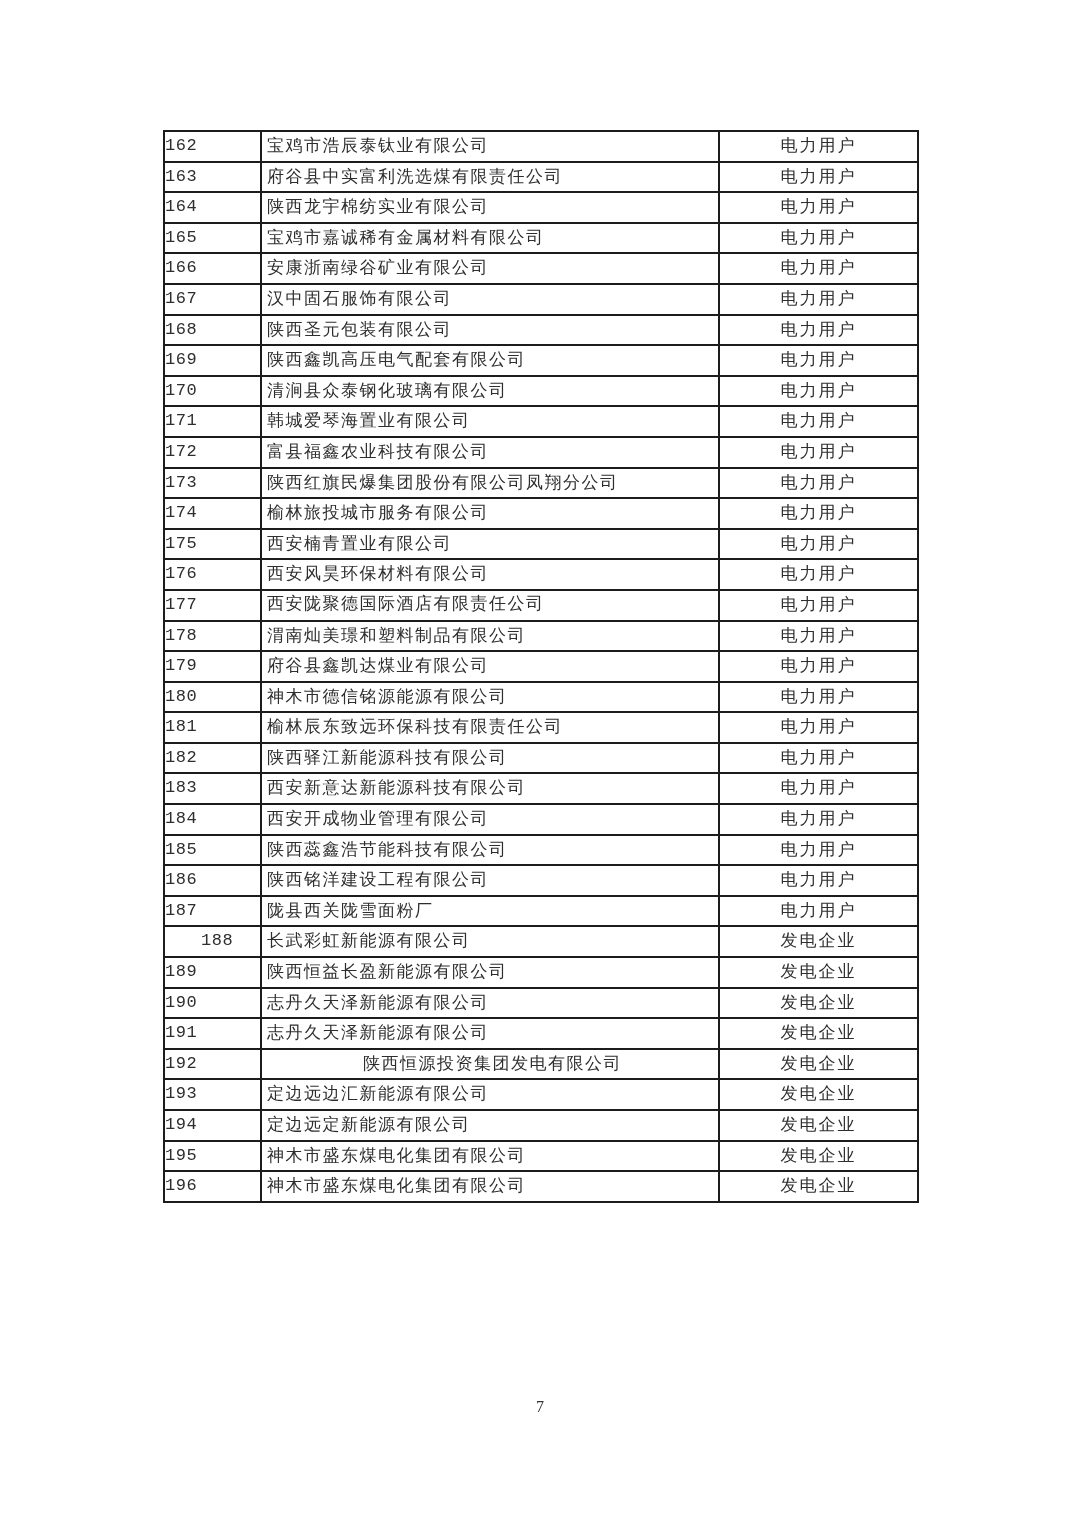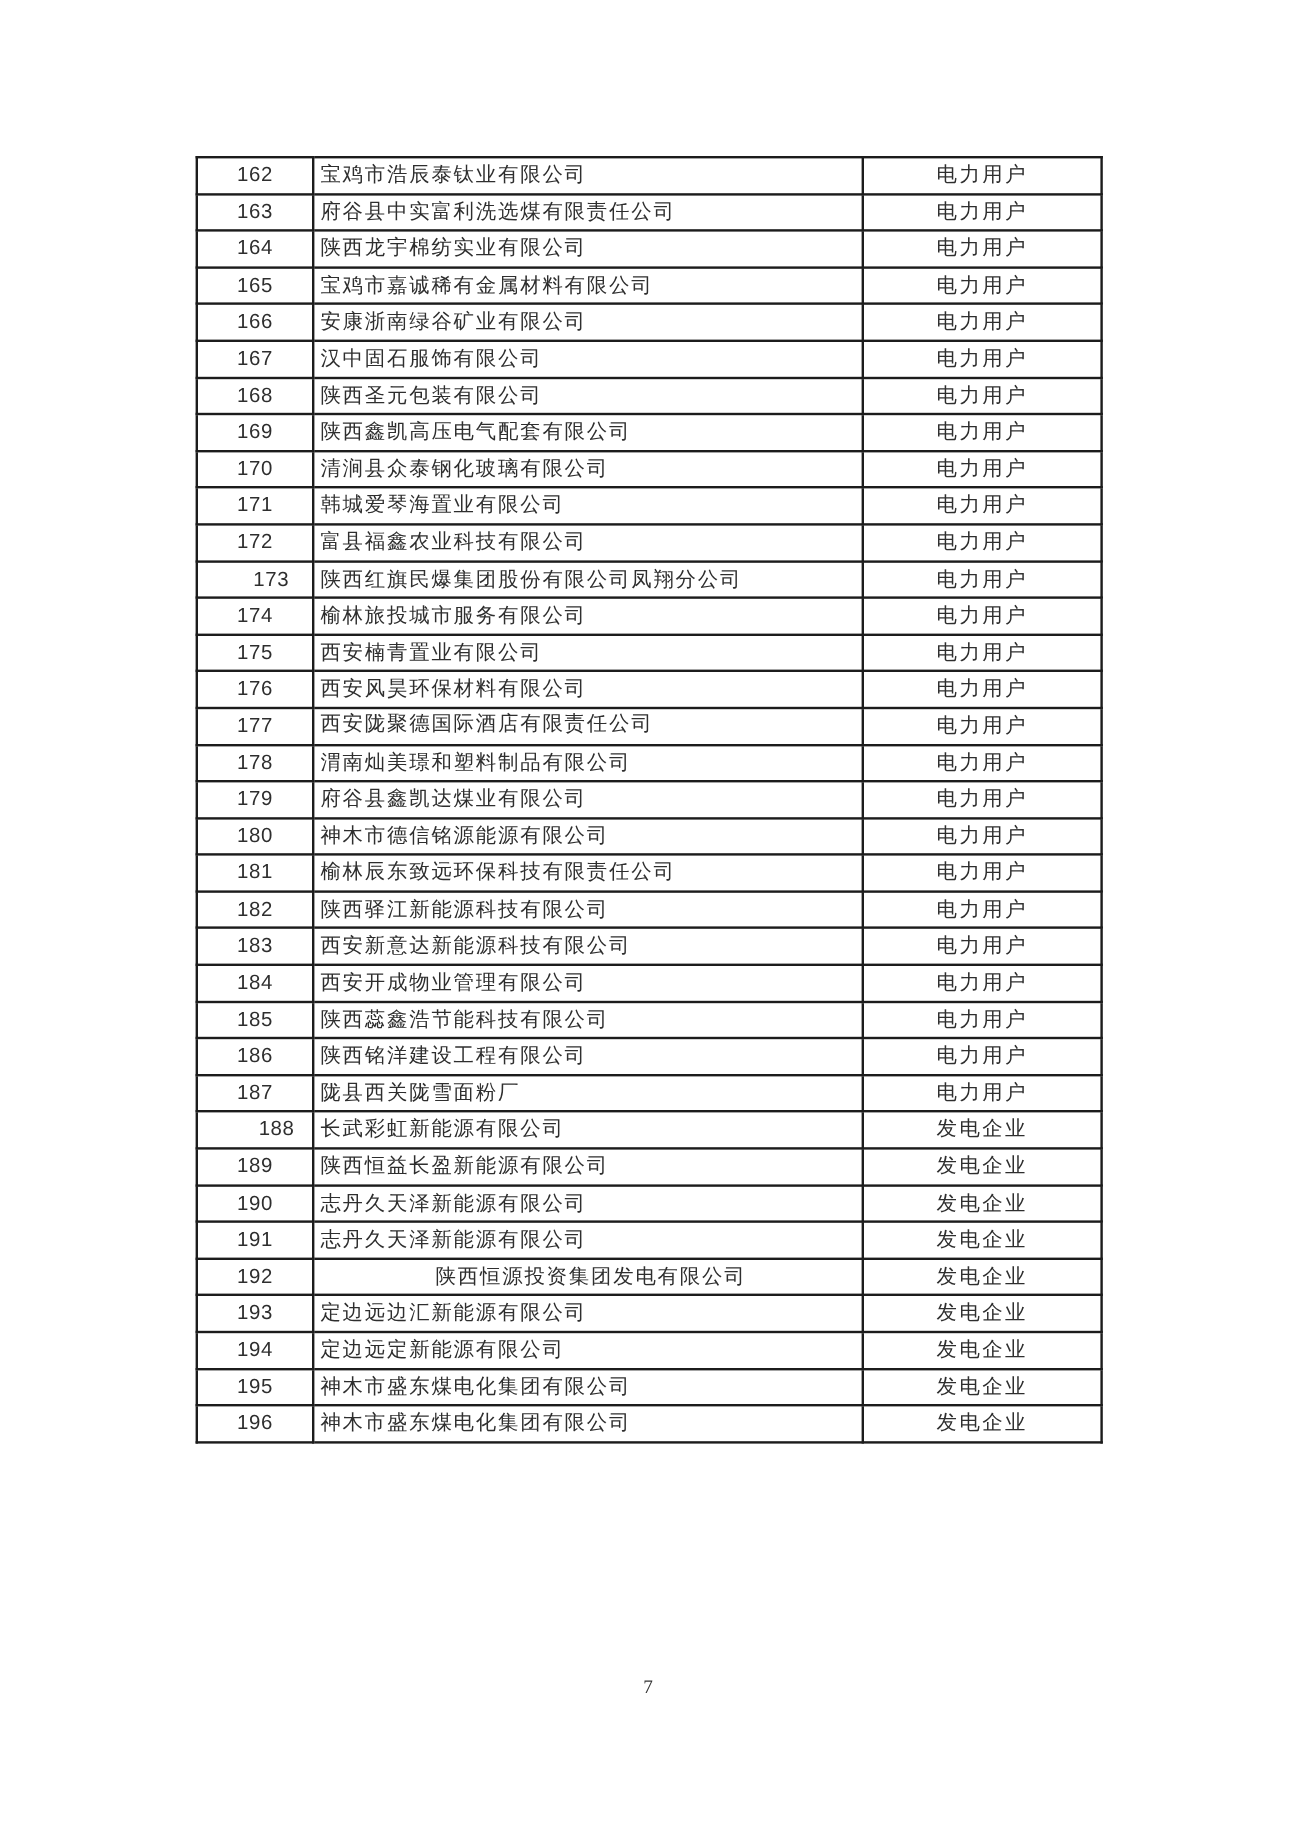--- a/index.html
+++ b/index.html
@@ -27,22 +27,22 @@
     border: 2px solid #1c1c1c;
     height: 28.6px;
     padding: 0;
     font-size: 17px;
     line-height: 28.6px;
     color: #2e2e2e;
     white-space: nowrap;
     overflow: hidden;
   }
   .doc-table td.col-no {
-    text-align: center;
-    font-family: Liberation Sans, sans-serif;
+    text-align: left;
+    font-family: Liberation Mono, monospace;
     letter-spacing: 0.5px;
   }
   .doc-table td.col-name {
     text-align: left;
     padding-left: 5px;
     letter-spacing: 1.5px;
   }
   .doc-table td.col-type {
     text-align: center;
     letter-spacing: 2px;
@@ -128,21 +128,21 @@
         <td class="col-type" style="border-color: rgb(28, 28, 28);">电力用户</td>
       </tr>
 
       <tr>
         <td class="col-no" style="border-color: rgb(28, 28, 28);">172</td>
         <td class="col-name" style="border-color: rgb(28, 28, 28);">富县福鑫农业科技有限公司</td>
         <td class="col-type" style="border-color: rgb(28, 28, 28);">电力用户</td>
       </tr>
 
       <tr>
-        <td class="col-no" style="border-color: rgb(28, 28, 28); padding-left: 27px;">173</td>
+        <td class="col-no" style="border-color: rgb(28, 28, 28);">173</td>
         <td class="col-name" style="border-color: rgb(28, 28, 28);">陕西红旗民爆集团股份有限公司凤翔分公司</td>
         <td class="col-type" style="border-color: rgb(28, 28, 28);">电力用户</td>
       </tr>
 
       <tr>
         <td class="col-no" style="border-color: rgb(28, 28, 28);">174</td>
         <td class="col-name" style="border-color: rgb(28, 28, 28);">榆林旅投城市服务有限公司</td>
         <td class="col-type" style="border-color: rgb(28, 28, 28);">电力用户</td>
       </tr>
 

